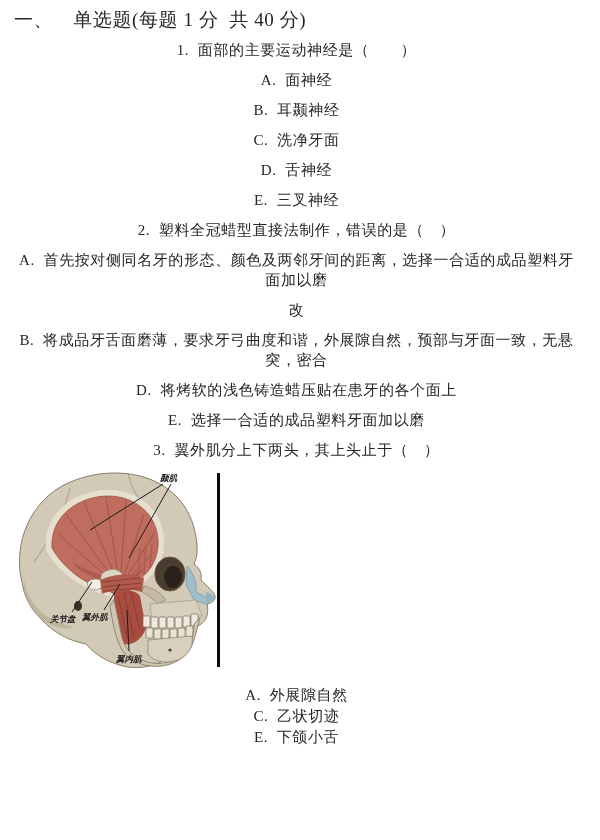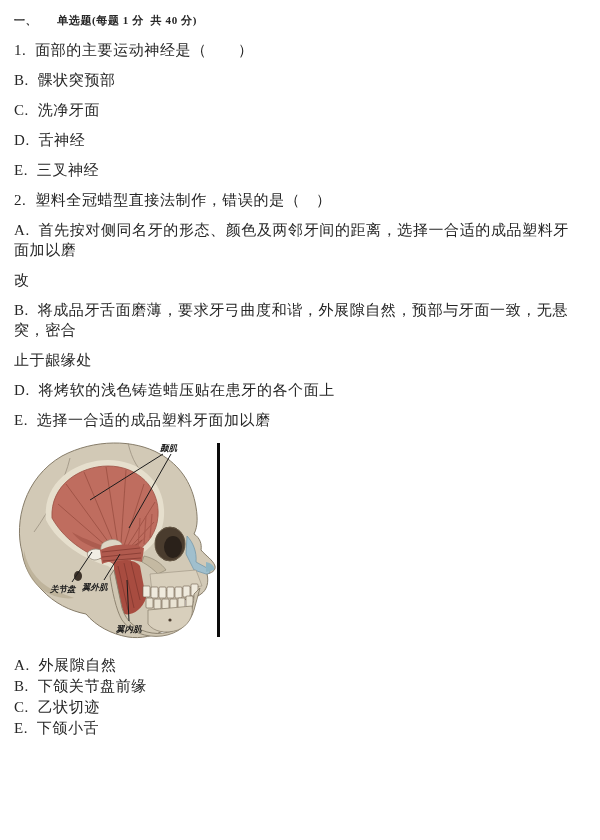--- a/index.html
+++ b/index.html
@@ -4,57 +4,58 @@
 <style>
   html,body{margin:0;padding:0;background:#ffffff;}
   body{
     width:600px;height:840px;overflow:hidden;
     font-family:"Liberation Serif","DejaVu Serif",serif;
     color:#262626;
   }
   .doc{padding:10px 12px 0 14px;}
   .line{
     font-size:15px;line-height:20px;margin:0 9px 10px 0;
-    letter-spacing:0.6px;white-space:pre-wrap;
+    letter-spacing:0.6px;white-space:pre-wrap;text-align:center;
   }
   .header-line{
-    font-size:11px;line-height:20px;margin:0 0 10px 0;
-    font-weight:bold;letter-spacing:0.6px;white-space:pre-wrap;
+    font-size:19px;line-height:20px;margin:0 0 10px 0;
+    font-weight:normal;letter-spacing:0.6px;white-space:pre-wrap;
   }
   .header-line .hnum{margin-right:20px;}
   .q3-title{margin-top:7px;}
   .tight{margin-bottom:1px;}
   .figure-wrap{
     position:relative;width:232px;height:205px;
     margin:3px 0 10px -4px;
     font-style:italic;
   }
   .figure-wrap svg{display:block;}
 </style>
 </head>
 <body>
 
 <div class="doc">
 
   <div class="header-line"><span class="hnum">一、</span><span>单选题</span><span>(每题 1 分  共 40 分)</span></div>
 
   <div class="line">1.  面部的主要运动神经是（　　）</div>
-  <div class="line">B.  髁状突预部</div>
+  <div class="line">A.  面神经</div>
+  <div class="line">B.  耳颞神经</div>
   <div class="line">C.  洗净牙面</div>
   <div class="line">D.  舌神经</div>
   <div class="line">E.  三叉神经</div>
 
   <div class="line">2.  塑料全冠蜡型直接法制作，错误的是（　）</div>
   <div class="line">A.  首先按对侧同名牙的形态、颜色及两邻牙间的距离，选择一合适的成品塑料牙面加以磨</div>
   <div class="line">改</div>
   <div class="line">B.  将成品牙舌面磨薄，要求牙弓曲度和谐，外展隙自然，预部与牙面一致，无悬突，密合</div>
-  <div class="line">止于龈缘处</div>
   <div class="line">D.  将烤软的浅色铸造蜡压贴在患牙的各个面上</div>
   <div class="line">E.  选择一合适的成品塑料牙面加以磨</div>
 
+  <div class="line q3-title">3.  翼外肌分上下两头，其上头止于（　）</div>
 
   <div class="figure-wrap">
     <svg width="232" height="205" viewBox="0 0 232 205">
 
       <path d="M 12 112 C 4 82 14 38 52 16 C 84 -1 124 -1 150 14 C 170 25 181 43 185 62
            C 188 76 188 86 184 94 C 190 98 192 104 191 110 C 196 116 203 120 205 126
            C 206 131 201 133 197 134 C 199 142 197 150 191 154 C 186 158 179 159 173 160
            C 170 173 165 183 156 189 C 146 196 130 199 118 197 C 101 194 86 186 76 174
            C 60 171 44 163 32 150 C 20 138 14 126 12 112 Z" fill="#d2c9b6" stroke="#877d6a" stroke-width="1"></path>
 
@@ -149,17 +150,16 @@
         <text x="40" y="152">关节盘</text>
         <text x="72" y="150">翼外肌</text>
         <text x="106" y="192">翼内肌</text>
       </g>
 
       <rect x="207" y="3" width="3" height="194" fill="#0a0a0a"></rect>
     </svg>
   </div>
 
   <div class="line tight">A.  外展隙自然</div>
-  <div class="line tight">B.  下颌关节盘前缘</div>
   <div class="line tight">C.  乙状切迹</div>
   <div class="line tight">E.  下颌小舌</div>
 
 </div>
 
 </body></html>

